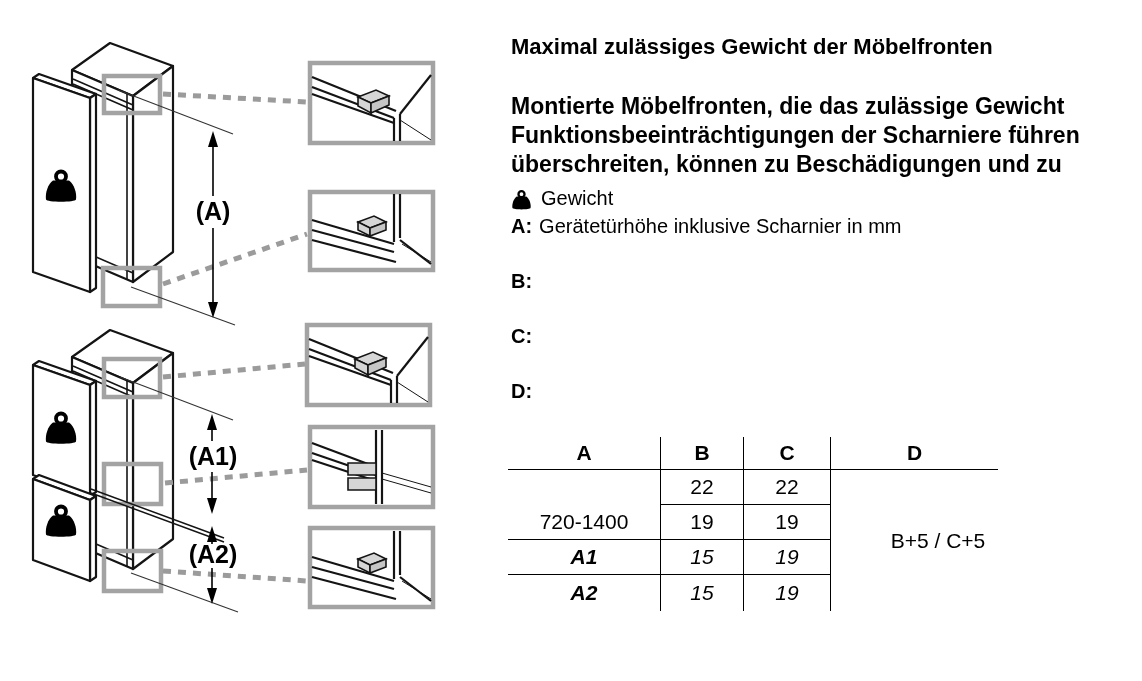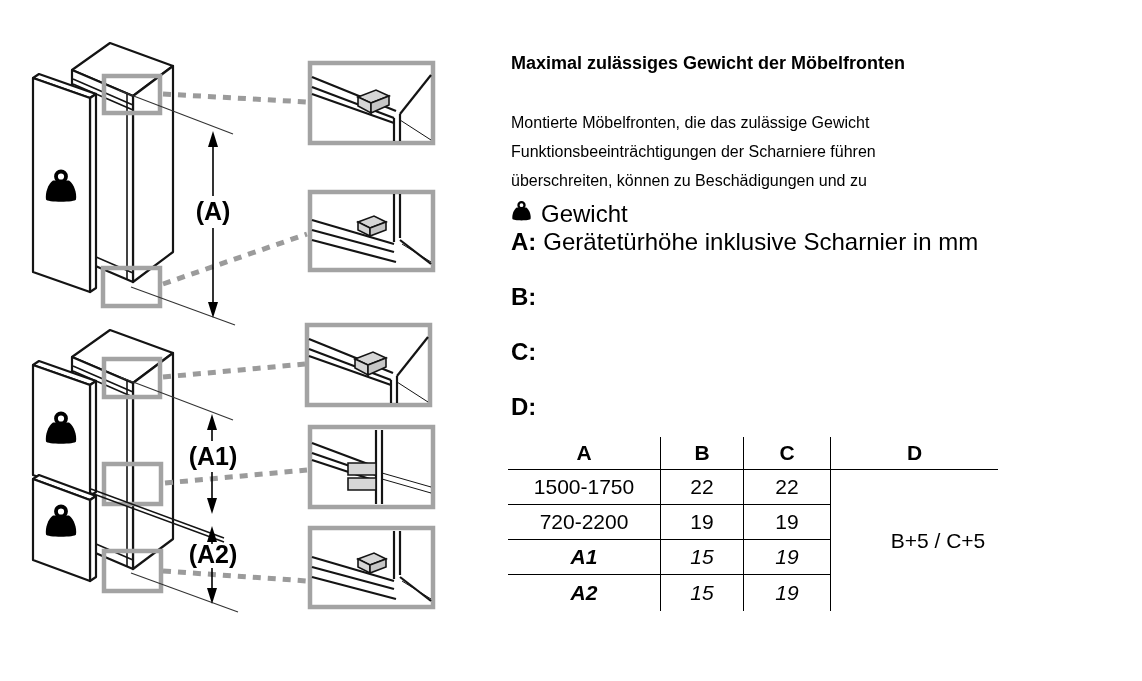--- a/index.html
+++ b/index.html
@@ -4,24 +4,24 @@
 <style>
   html,body{margin:0;padding:0;background:#fff;}
   .page{
     position:relative;width:1142px;height:681px;background:#ffffff;
     font-family:"Liberation Sans",sans-serif;color:#000;overflow:hidden;
   }
   
   .diagram{position:absolute;left:0;top:0;}
   
   .right-col{position:absolute;left:511px;top:30px;width:628px;}
-  .title{font-size:18px;font-weight:bold;line-height:26px;margin:20px 0 0 0;}
-  .intro{font-size:16px;line-height:29px;margin:32px 0 0 0;width:612px;}
+  .title{font-size:22px;font-weight:bold;line-height:26px;margin:4px 0 0 0;}
+  .intro{font-size:23px;line-height:29px;margin:32px 0 0 0;width:612px;font-weight:bold;}
   .legend{margin-top:5px;}
-  .legend-row{font-size:24px;line-height:28px;white-space:nowrap;display:flex;align-items:flex-start;}
+  .legend-row{font-size:20px;line-height:28px;white-space:nowrap;display:flex;align-items:flex-end;}
   .legend-row .k{font-weight:bold;margin-right:7px;}
   .legend-row.sp{margin-top:27px;}
   .w-icon{margin-right:9px;flex:0 0 auto;}
   
   .tbl{
     position:absolute;left:508px;top:437px;display:grid;
     grid-template-columns:152px 83px 87px 168px;
     grid-template-rows:33px 35px 35px 35px 36px;
     font-size:21px;
   }
@@ -248,25 +248,24 @@
   </div>
 
   <div class="tbl">
     <div class="c hdr bb g-a g-r0">A</div>
     <div class="c hdr bb bl g-b g-r0">B</div>
     <div class="c hdr bb bl g-c g-r0">C</div>
     <div class="c hdr bb bl g-d g-r0">D</div>
 
     <div class="c bl dcell">B+5 / C+5</div>
 
-    <div class="c bb g-a g-r1">1500-1750</div>
     <div class="c bb bl g-b g-r1">22</div>
     <div class="c bb bl g-c g-r1">22</div>
 
-    <div class="c bb g-a g-r2">720-2200</div>
+    <div class="c bb g-a g-r2">720-1400</div>
     <div class="c bb bl g-b g-r2">19</div>
     <div class="c bb bl g-c g-r2">19</div>
 
     <div class="c bb strong g-a g-r3">A1</div>
     <div class="c bb bl g-b g-r3">15</div>
     <div class="c bb bl g-c g-r3">19</div>
 
     <div class="c strong g-a g-r4">A2</div>
     <div class="c bl g-b g-r4">15</div>
     <div class="c bl g-c g-r4">19</div>

